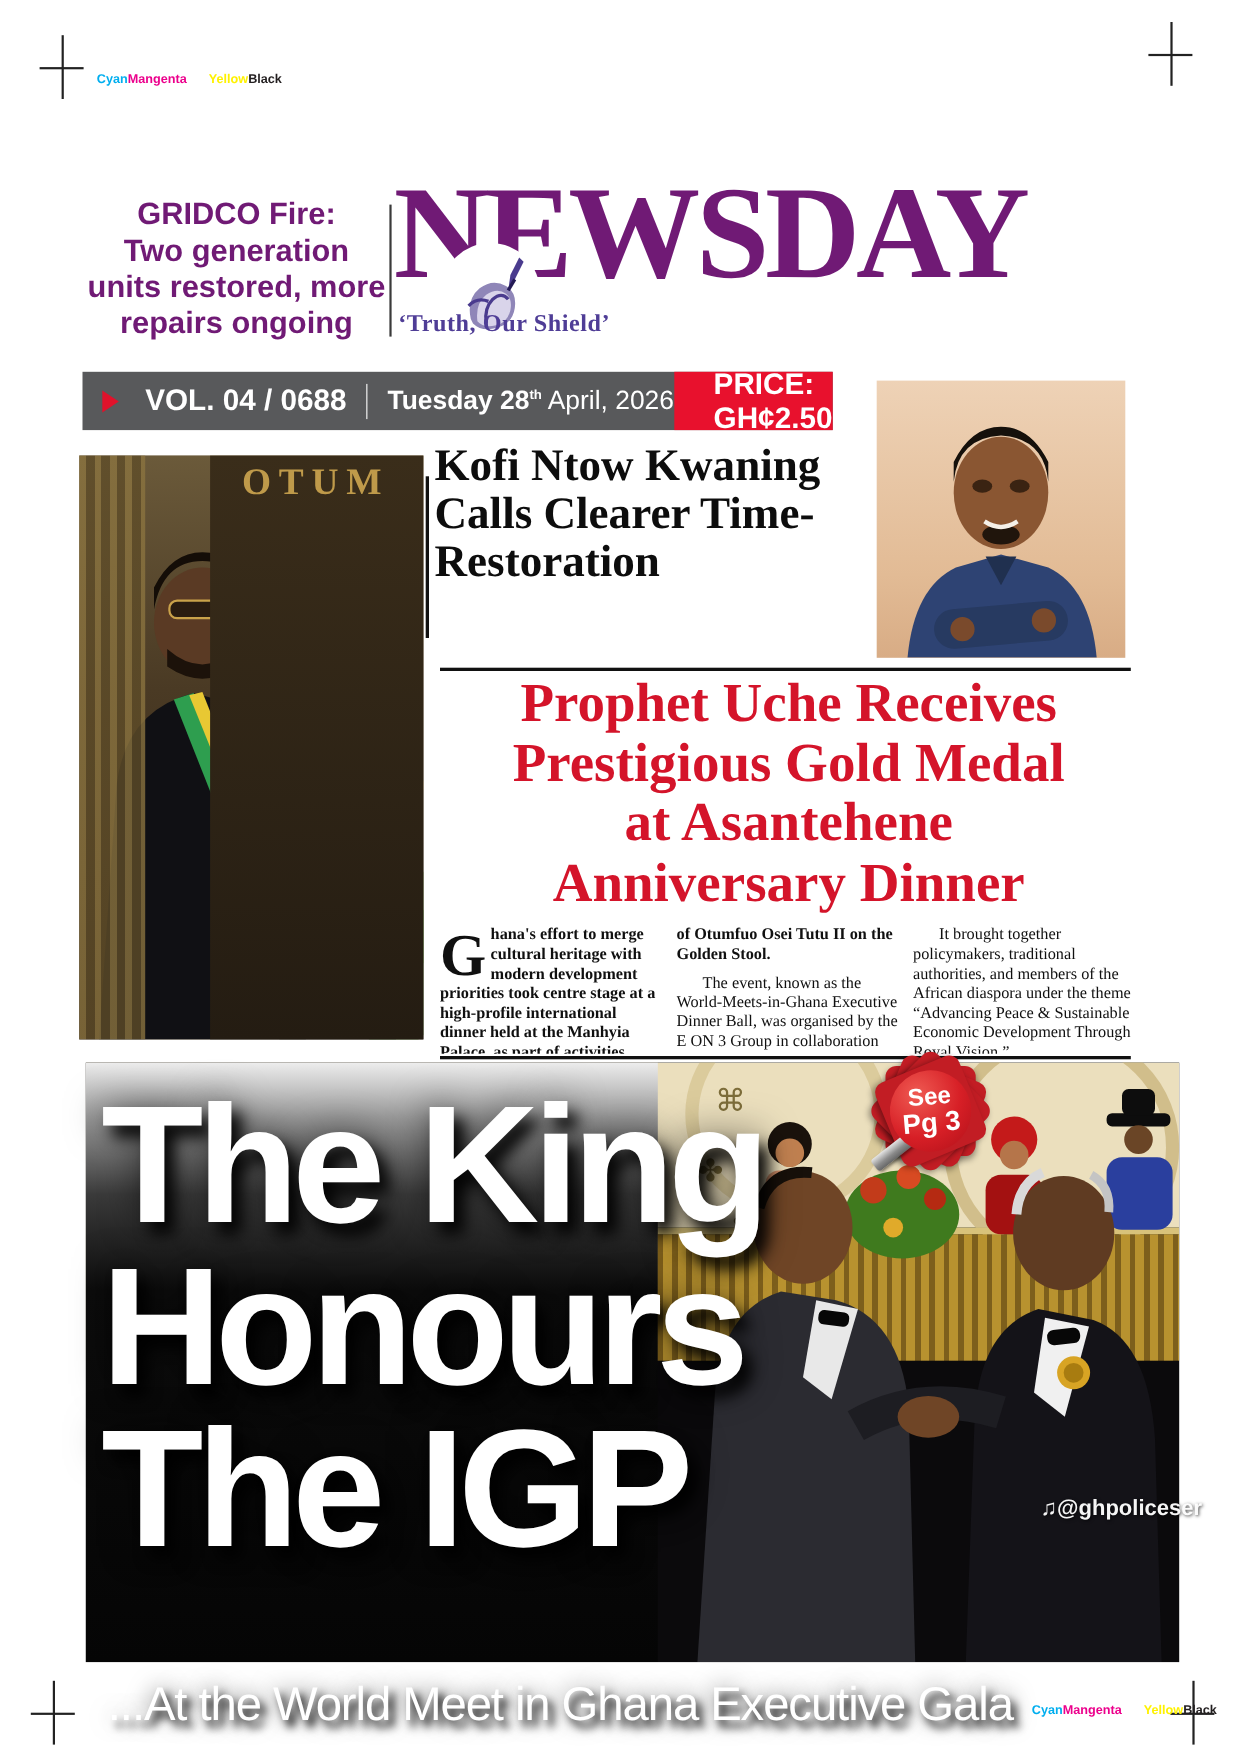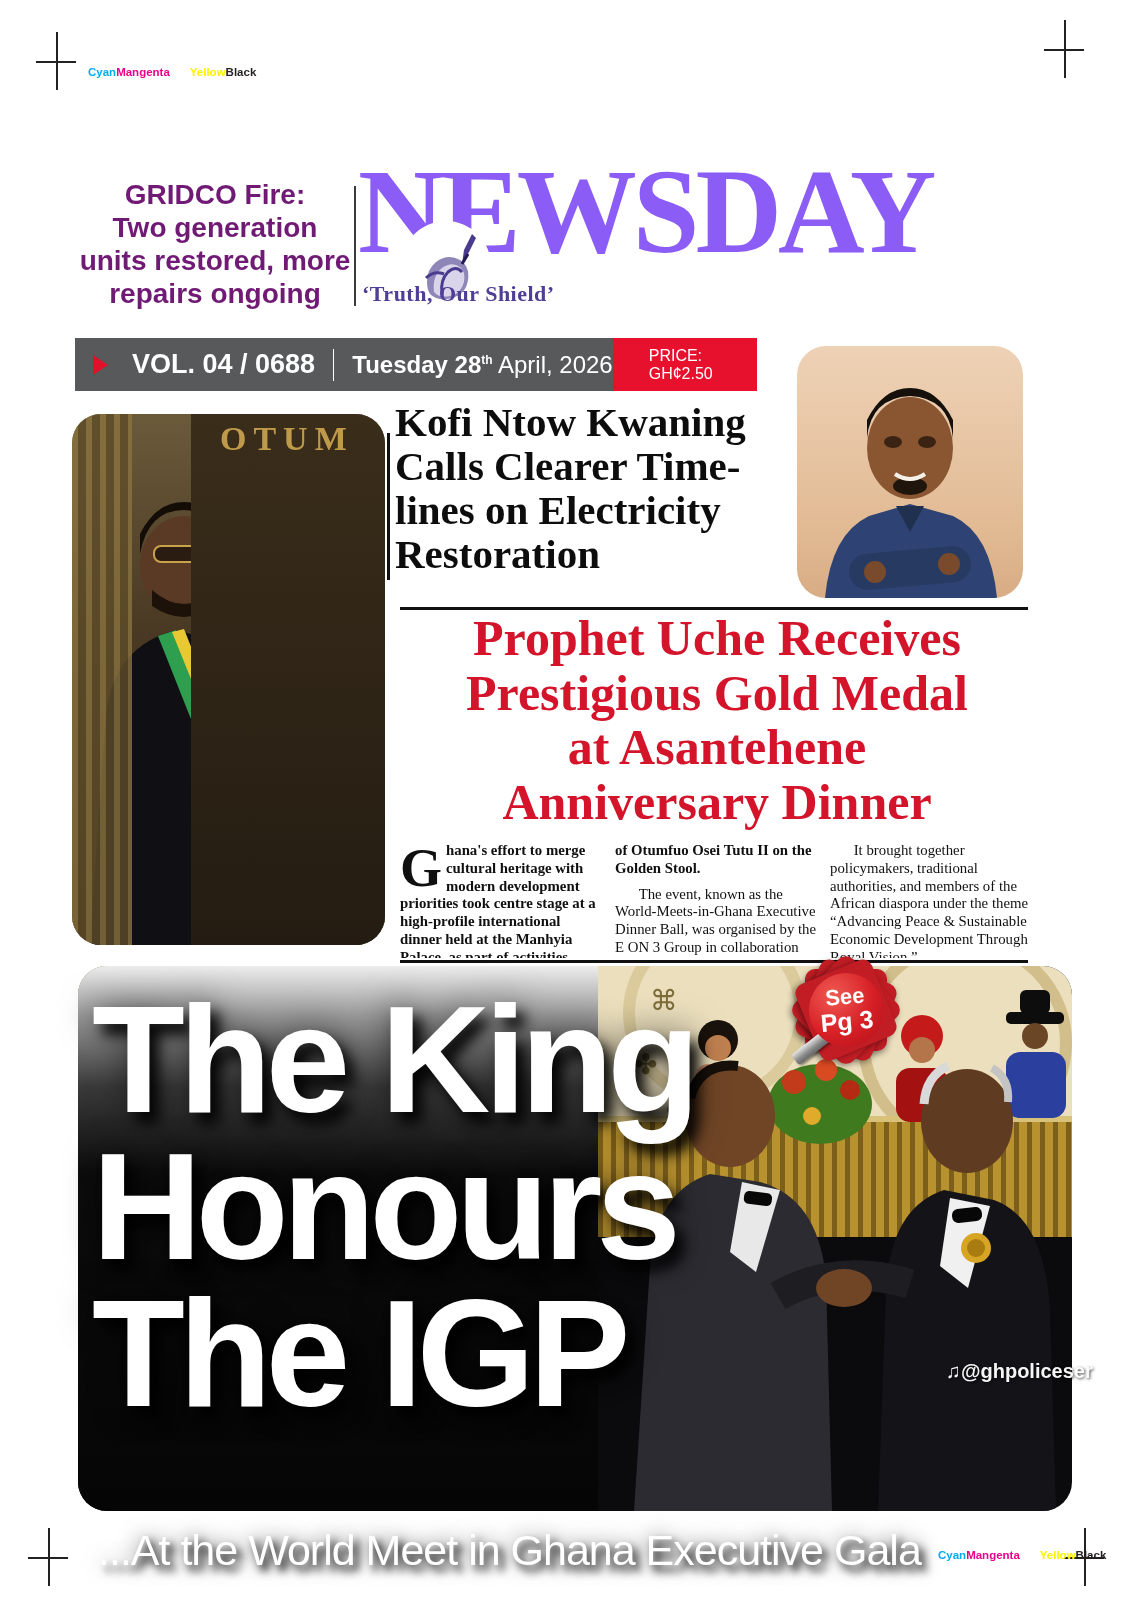--- a/index.html
+++ b/index.html
@@ -16,47 +16,47 @@
   .c-cyan{color:#00aeef;} .c-magenta{color:#ec008c;} .c-yellow{color:#fff200;margin-left:20px;} .c-black{color:#231f20;}
 
   
   .teaser{position:absolute;left:70px;top:178px;width:290px;text-align:center;
     color:#701a75;font-weight:bold;font-size:28px;line-height:1.18;}
   .teaser-divider{position:absolute;left:354px;top:186px;width:2px;height:120px;background:#3a3a3a;}
 
   
   .masthead-title{position:absolute;left:358px;top:152px;margin:0;
     font-family:"Liberation Serif","DejaVu Serif",serif;font-weight:bold;
-    font-size:120px;line-height:1;letter-spacing:-4px;color:#8b5cf6;white-space:nowrap;}
+    font-size:120px;line-height:1;letter-spacing:-4px;color:#701a75;white-space:nowrap;}
   .masthead-logo{position:absolute;left:398px;top:220px;width:96px;height:98px;}
   .masthead-slogan{position:absolute;left:362px;top:281px;
     font-family:"Liberation Serif","DejaVu Serif",serif;font-weight:bold;
     font-size:22px;color:#4f3d96;letter-spacing:0.5px;}
 
   
   .issue-bar{position:absolute;left:75px;top:338px;width:682px;height:53px;background:#58595b;
     display:flex;align-items:center;color:#fff;}
   .issue-arrow{width:0;height:0;border-left:15px solid #e0122b;border-top:10px solid transparent;
     border-bottom:10px solid transparent;margin-left:18px;}
   .issue-vol{font-weight:bold;font-size:27px;margin-left:24px;white-space:nowrap;}
   .issue-sep{width:2px;height:32px;background:#ffffff;margin:0 18px;}
   .issue-date{font-size:24px;white-space:nowrap;}
   .issue-date .d-bold{font-weight:bold;}
   .issue-date sup{font-size:12px;vertical-align:super;font-weight:bold;}
   .issue-price{margin-left:auto;height:100%;width:178px;background:#e8112d;
-    display:flex;align-items:center;justify-content:center;font-weight:normal;font-size:16px;padding-left:36px;}
+    display:flex;align-items:center;justify-content:center;font-weight:bold;font-size:27px;padding-left:36px;}
 
   
   .story1-headline{position:absolute;left:395px;top:401px;width:410px;
     font-family:"Liberation Serif","DejaVu Serif",serif;font-weight:bold;
     font-size:41px;line-height:1.07;color:#0d0d0d;}
   .story1-headline div{white-space:nowrap;}
 
   
-  .photo{position:absolute;overflow:hidden;border-radius:29px;}
+  .photo{position:absolute;overflow:hidden;}
   .photo-left{left:72px;top:414px;width:313px;height:531px;
     background:linear-gradient(180deg,#6b5a3a 0%,#4a3a24 40%,#2c2115 100%);}
   .photo-left .backdrop{position:absolute;right:0;top:0;width:62%;height:100%;
     background:linear-gradient(180deg,#3a2d1a,#241c12);}
   .photo-left .curtain{position:absolute;left:0;top:0;width:60px;height:100%;
     background:repeating-linear-gradient(90deg,#8a733f 0 6px,#5e4c28 6px 14px);opacity:.8;}
   .photo-left .otum{position:absolute;left:148px;top:6px;
     font-family:"Liberation Serif","DejaVu Serif",serif;font-weight:bold;font-size:34px;
     color:#bf9a4a;letter-spacing:7px;white-space:nowrap;}
   .photo-rule{position:absolute;left:387px;top:433px;width:3px;height:147px;background:#111;}
@@ -200,21 +200,20 @@
     <polygon points="218,250 248,250 236,330 224,318" fill="#f2f2f2"></polygon>
     <rect x="220" y="252" width="26" height="12" rx="5" fill="#050505"></rect>
     <circle cx="252" cy="334" r="11" fill="#d8a92a"></circle>
   </svg>
 </div>
 <div class="photo-rule"></div>
 
 <div class="story1-headline">
   <div>Kofi Ntow Kwaning</div>
   <div>Calls Clearer Time-</div>
-  <div>lines on Electricity</div>
   <div>Restoration</div>
 </div>
 
 <div class="photo photo-portrait">
   <svg width="226" height="252" viewBox="0 0 226 252">
     <path d="M28,252 Q34,188 72,170 L113,158 L156,170 Q194,188 200,252 Z" fill="#2e4373"></path>
     <polygon points="99,160 127,160 113,186" fill="#20304f"></polygon>
     <rect x="52" y="204" width="122" height="36" rx="18" fill="#273a61" transform="rotate(-5 113 222)"></rect>
     <circle cx="78" cy="226" r="11" fill="#7a4a2c"></circle>
     <circle cx="152" cy="218" r="11" fill="#7a4a2c"></circle>

